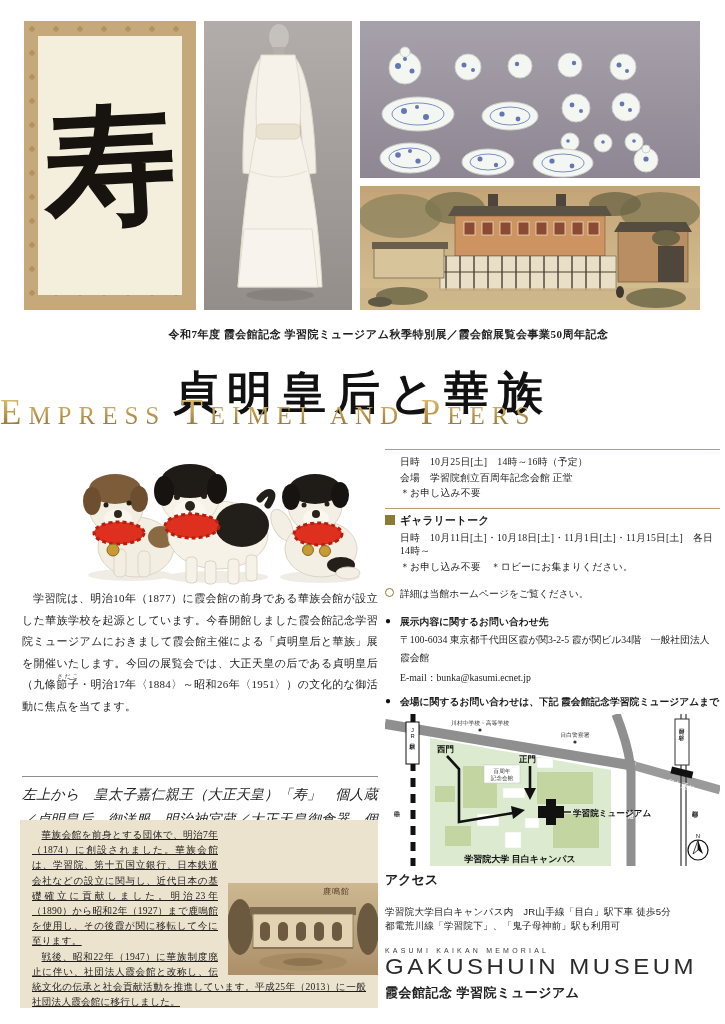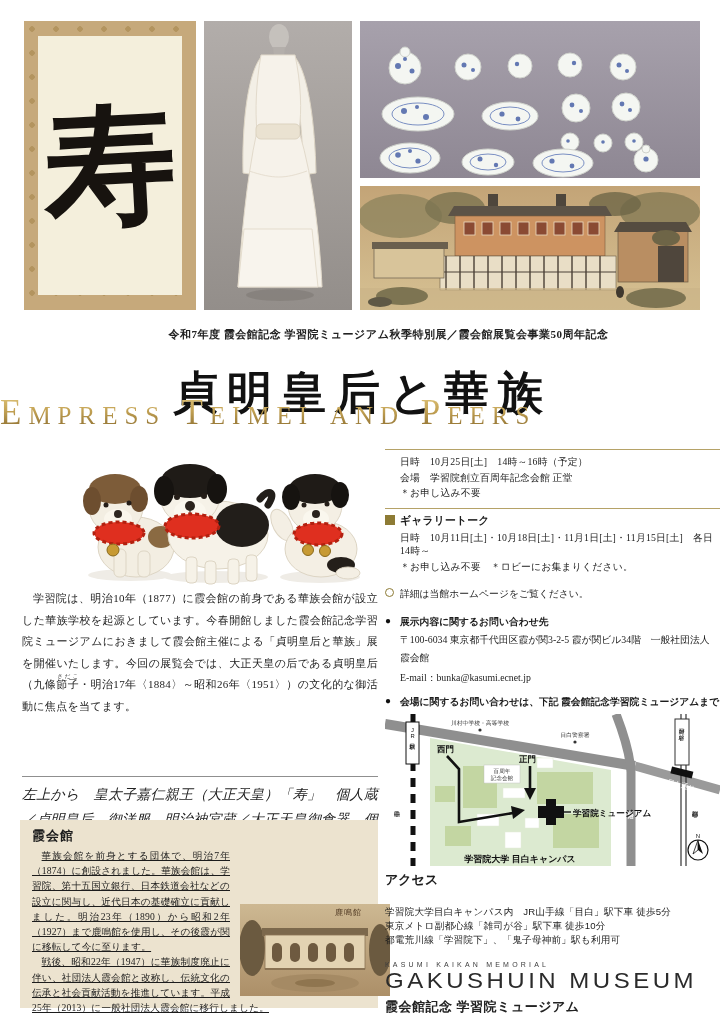--- a/index.html
+++ b/index.html
@@ -34,21 +34,21 @@
   .intro{left:22px;top:588px;width:356px;}
   .intro p{margin:0;font-size:11px;line-height:21.6px;letter-spacing:.3px;text-align:justify;text-indent:1em;}
   rt{font-size:5.5px;letter-spacing:0;}
   .cap-rule{left:22px;top:776px;width:356px;border-top:1px solid #8f8f8f;height:0;}
   .caption{left:22px;top:783px;width:356px;font-size:14px;line-height:1.75;letter-spacing:.2px;color:#222;text-align:justify;font-style:italic;}
 
   
   .kbox{left:20px;top:820px;width:358px;height:188px;background:#ece3cf;box-sizing:border-box;padding:7px 12px 8px 12px;}
   .kbox h3{margin:0 0 3px 0;font-size:13px;letter-spacing:1px;}
   .kbox p{margin:0;font-size:9.6px;line-height:15.2px;text-align:justify;text-indent:1em;letter-spacing:.2px;text-decoration:underline;}
-  .kphoto{float:right;width:126px;height:92px;margin:56px 0 0 10px;position:relative;text-align:right;}
+  .kphoto{float:right;width:126px;height:92px;margin:56px 12px 0 10px;position:relative;text-align:right;}
   .kphoto-label{position:absolute;right:4px;top:3px;font-size:8px;color:#4f3822;letter-spacing:1px;}
 
   
   .rcol{left:385px;top:449px;width:335px;font-size:9.8px;}
   .rule{border-top:1px solid #b5a267;margin:0 0 5px 0;}
   .ev-title{font-weight:bold;font-size:10.8px;letter-spacing:.2px;margin-bottom:3px;display:flex;align-items:flex-start;}
   .sq{display:inline-block;width:10px;height:10px;background:#8d7b35;margin:1px 5px 0 0;flex:0 0 auto;}
   .ev-line{margin:0 0 2px 15px;line-height:13.5px;letter-spacing:.2px;}
   .gap{height:6px;}
   .note{display:flex;align-items:flex-start;margin:0 0 3px 0;line-height:13px;}
@@ -301,21 +301,20 @@
     </svg>
   </div>
 
   <div class="abs intro">
     <p><span>学習院は、明治10年（1877）に霞会館の前身である華族会館が設立した華族学校を起源としています。今春開館しました霞会館記念学習院ミュージアムにおきまして霞会館主催による「貞明皇后と華族」展を開催いたします。今回の展覧会では、大正天皇の后である貞明皇后（九條</span><ruby><span>節子</span><rt>さだこ</rt></ruby><span>・明治17年〈1884〉～昭和26年〈1951〉）の文化的な御活動に焦点を当てます。</span></p>
   </div>
   <div class="abs cap-rule"></div>
   <div class="abs caption">左上から　皇太子嘉仁親王（大正天皇）「寿」　個人蔵／貞明皇后　御洋服　明治神宮蔵／大正天皇御食器　個人蔵／御養蚕所　東京農工大学科学博物館蔵／御玩具（毛植の犬）　法華寺門跡蔵</div>
 
   <div class="abs kbox">
-    <h3>霞会館</h3>
     <div class="kphoto">
       <svg width="150" height="92" viewBox="0 0 150 92">
         <defs>
             <linearGradient id="kbgr" x1="0" y1="0" x2="0" y2="1">
           <stop offset="0" stop-color="#cdb892"></stop>
               <stop offset="1" stop-color="#ac8f68"></stop>
             </linearGradient>
           </defs>
         <rect width="150" height="92" fill="url(#kbgr)"></rect>
         <ellipse cx="12" cy="44" rx="13" ry="28" fill="#6b5a40"></ellipse>
@@ -437,21 +436,20 @@
         <circle cx="313" cy="136" r="10" fill="#fff" stroke="#111" stroke-width="1.2"></circle>
         <polygon points="313,126 308,140 313,136" fill="#fff" stroke="#111" stroke-width=".8"></polygon>
         <polygon points="313,126 318,140 313,136" fill="#111"></polygon>
         <text x="313" y="124" font-size="6" text-anchor="middle" fill="#111">N</text>
       </g>
     </svg>
 
     <div class="access">
       <h4>アクセス</h4>
       <div>学習院大学目白キャンパス内　JR山手線「目白」駅下車 徒歩5分</div>
-      <div>東京メトロ副都心線「雑司が谷」駅下車 徒歩10分</div>
       <div>都電荒川線「学習院下」、「鬼子母神前」駅も利用可</div>
     </div>
 
     <div class="logoblk">
       <div class="memorial">KASUMI KAIKAN MEMORIAL</div>
       <div class="logotype">GAKUSHUIN MUSEUM</div>
       <div class="name-jp">霞会館記念 学習院ミュージアム</div>
 
     </div>
   </div>

